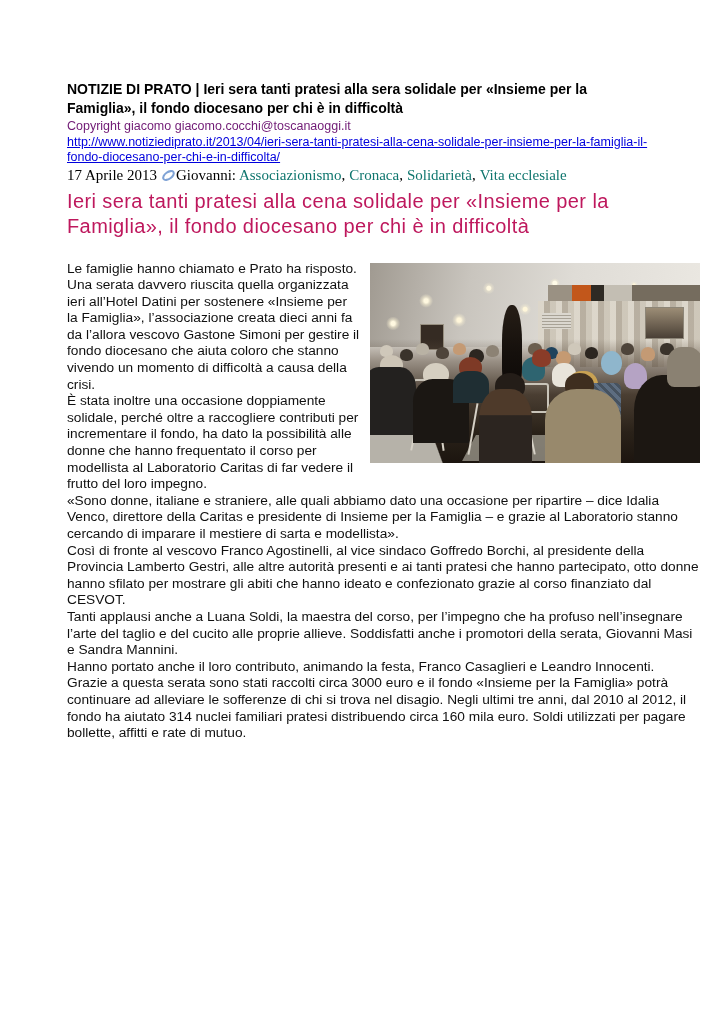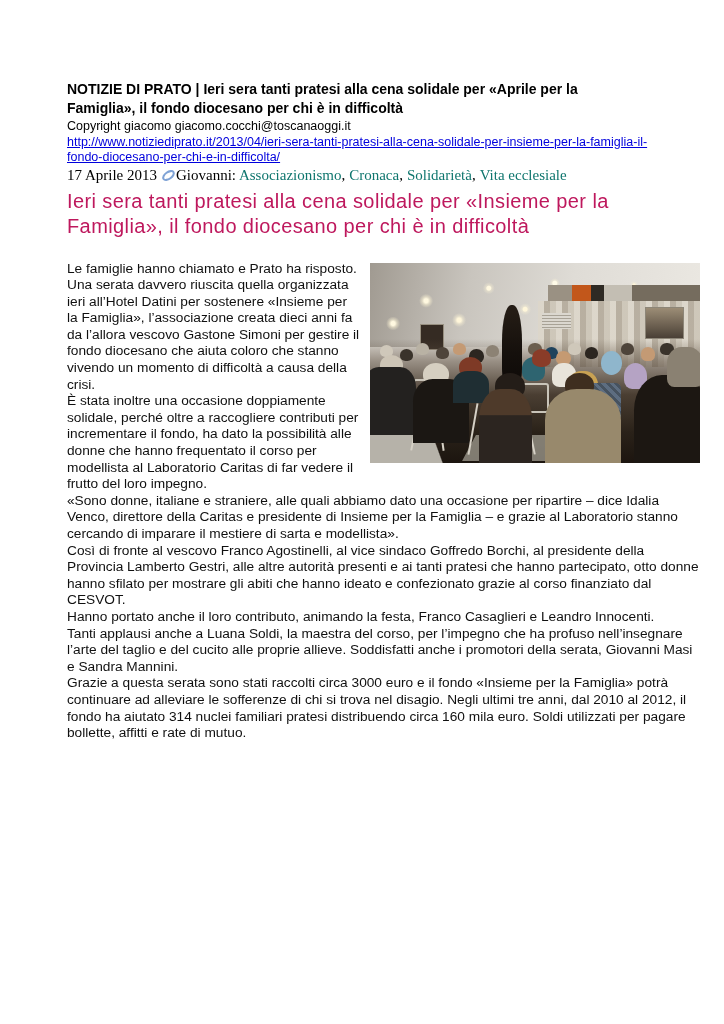--- a/index.html
+++ b/index.html
@@ -2,21 +2,21 @@
 <html><head>
 <meta charset="utf-8">
 <style>
   html,body{margin:0;padding:0;background:#ffffff;}
   body{width:724px;height:1024px;overflow:hidden;position:relative;
        font-family:"Liberation Sans",sans-serif;color:#111;}
   .content{margin:80px 24px 0 67px;width:633px;}
 
   .kicker{font-weight:700;font-size:14px;line-height:18.5px;color:#000;}
   .kicker span{display:block;}
-  .copyright{font-size:12.5px;line-height:15.5px;margin-top:2px;color:#000000;}
+  .copyright{font-size:12.5px;line-height:15.5px;margin-top:2px;color:#701a75;}
   a.url{display:block;font-size:12.5px;line-height:15.5px;color:#0000dd;
         text-decoration:underline;cursor:pointer;word-break:break-all;}
   a.url span{display:block;}
   .meta{font-family:"Liberation Serif",serif;font-size:15px;line-height:19px;color:#000;}
   .meta a{color:#0f766e;cursor:pointer;}
   .meta .sep{color:#000;margin-right:4px;}
   .clip{display:inline-block;vertical-align:-2px;margin:0 0 0 4px;}
   .title{font-size:20px;line-height:25px;letter-spacing:.4px;color:#be185d;
          font-weight:400;margin-top:2px;}
   .title span{display:block;}
@@ -63,21 +63,21 @@
   .hd{border-radius:50% 50% 42% 42%;}
   .frame{background:#d6d1c6;width:2px;}
   .chairback{border:2px solid #c9c4b9;border-radius:3px;background:transparent;}
 </style>
 </head>
 <body>
 
 <div class="content">
 
   <div class="kicker">
-    <span>NOTIZIE DI PRATO | Ieri sera tanti pratesi alla cena solidale per «Aprile per la</span>
+    <span>NOTIZIE DI PRATO | Ieri sera tanti pratesi alla sera solidale per «Insieme per la</span>
     <span>Famiglia», il fondo diocesano per chi è in difficoltà</span>
   </div>
 
   <div class="copyright">Copyright giacomo giacomo.cocchi@toscanaoggi.it</div>
 
   <a class="url">
     <span>http://www.notiziediprato.it/2013/04/ieri-sera-tanti-pratesi-alla-cena-solidale-per-insieme-per-la-famiglia-il-</span>
     <span>fondo-diocesano-per-chi-e-in-difficolta/</span>
   </a>
 
@@ -154,18 +154,18 @@
         <div style="left:53%;top:63%;width:23%;height:37%;background:#98896c;border-radius:42% 42% 0 0"></div>
         <div style="left:80%;top:56%;width:21%;height:44%;background:#1c1712;border-radius:40% 30% 0 0"></div>
         <div style="left:90%;top:42%;width:11%;height:20%;background:#8a8172;border-radius:40% 40% 20% 20%"></div>
       </div>
     </div>
 
     <p>Le famiglie hanno chiamato e Prato ha risposto. Una serata davvero riuscita quella organizzata ieri all’Hotel Datini per sostenere «Insieme per la Famiglia», l’associazione creata dieci anni fa da l’allora vescovo Gastone Simoni per gestire il fondo diocesano che aiuta coloro che stanno vivendo un momento di difficoltà a causa della crisi.</p>
     <p>È stata inoltre una occasione doppiamente solidale, perché oltre a raccogliere contributi per incrementare il fondo, ha dato la possibilità alle donne che hanno frequentato il corso per modellista al Laboratorio Caritas di far vedere il frutto del loro impegno.</p>
     <p>«Sono donne, italiane e straniere, alle quali abbiamo dato una occasione per ripartire – dice Idalia Venco, direttore della Caritas e presidente di Insieme per la Famiglia – e grazie al Laboratorio stanno cercando di imparare il mestiere di sarta e modellista».</p>
     <p>Così di fronte al vescovo Franco Agostinelli, al vice sindaco Goffredo Borchi, al presidente della Provincia Lamberto Gestri, alle altre autorità presenti e ai tanti pratesi che hanno partecipato, otto donne hanno sfilato per mostrare gli abiti che hanno ideato e confezionato grazie al corso finanziato dal CESVOT.</p>
+    <p>Tanti applausi anche a Luana Soldi, la maestra del corso, per l’impegno che ha profuso nell’insegnare l’arte del taglio e del cucito alle proprie allieve. Soddisfatti anche i promotori della serata, Giovanni Masi e Sandra Mannini.</p>
     <p>Hanno portato anche il loro contributo, animando la festa, Franco Casaglieri e Leandro Innocenti.</p>
-    <p>Tanti applausi anche a Luana Soldi, la maestra del corso, per l’impegno che ha profuso nell’insegnare l’arte del taglio e del cucito alle proprie allieve. Soddisfatti anche i promotori della serata, Giovanni Masi e Sandra Mannini.</p>
     <p>Grazie a questa serata sono stati raccolti circa 3000 euro e il fondo «Insieme per la Famiglia» potrà continuare ad alleviare le sofferenze di chi si trova nel disagio. Negli ultimi tre anni, dal 2010 al 2012, il fondo ha aiutato 314 nuclei familiari pratesi distribuendo circa 160 mila euro. Soldi utilizzati per pagare bollette, affitti e rate di mutuo.</p>
   </div>
 
 </div>
 
 </body></html>

